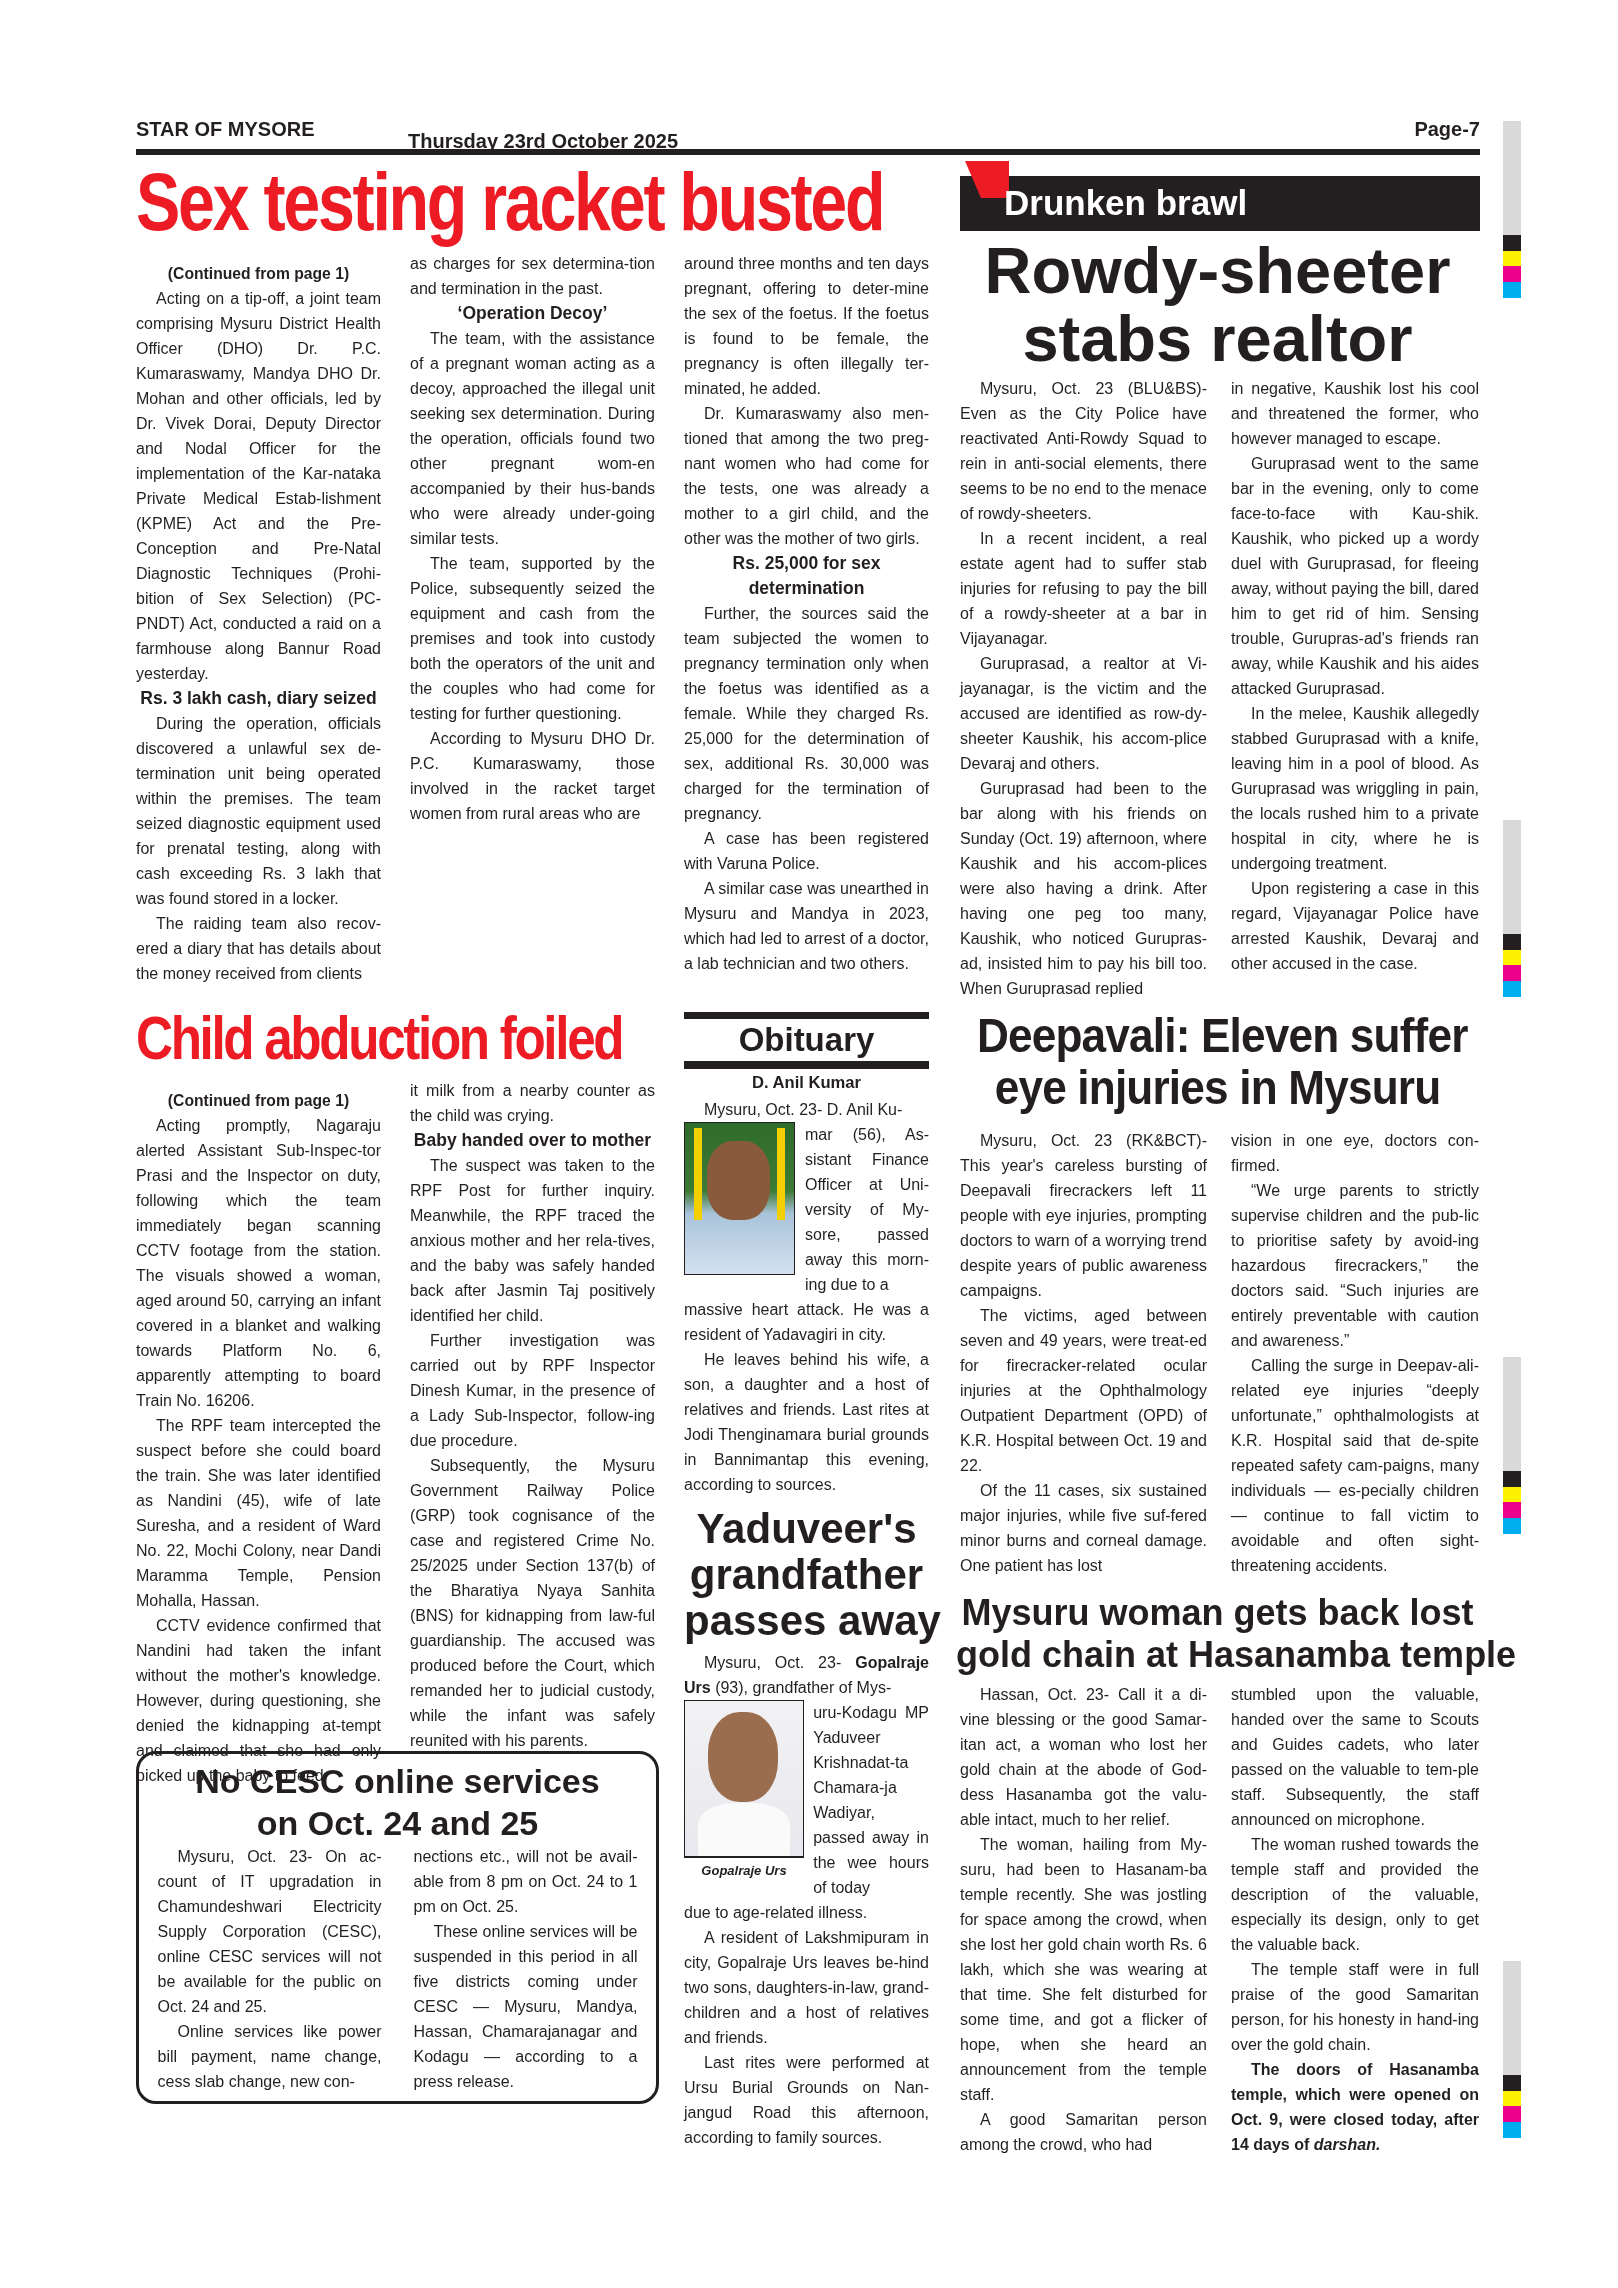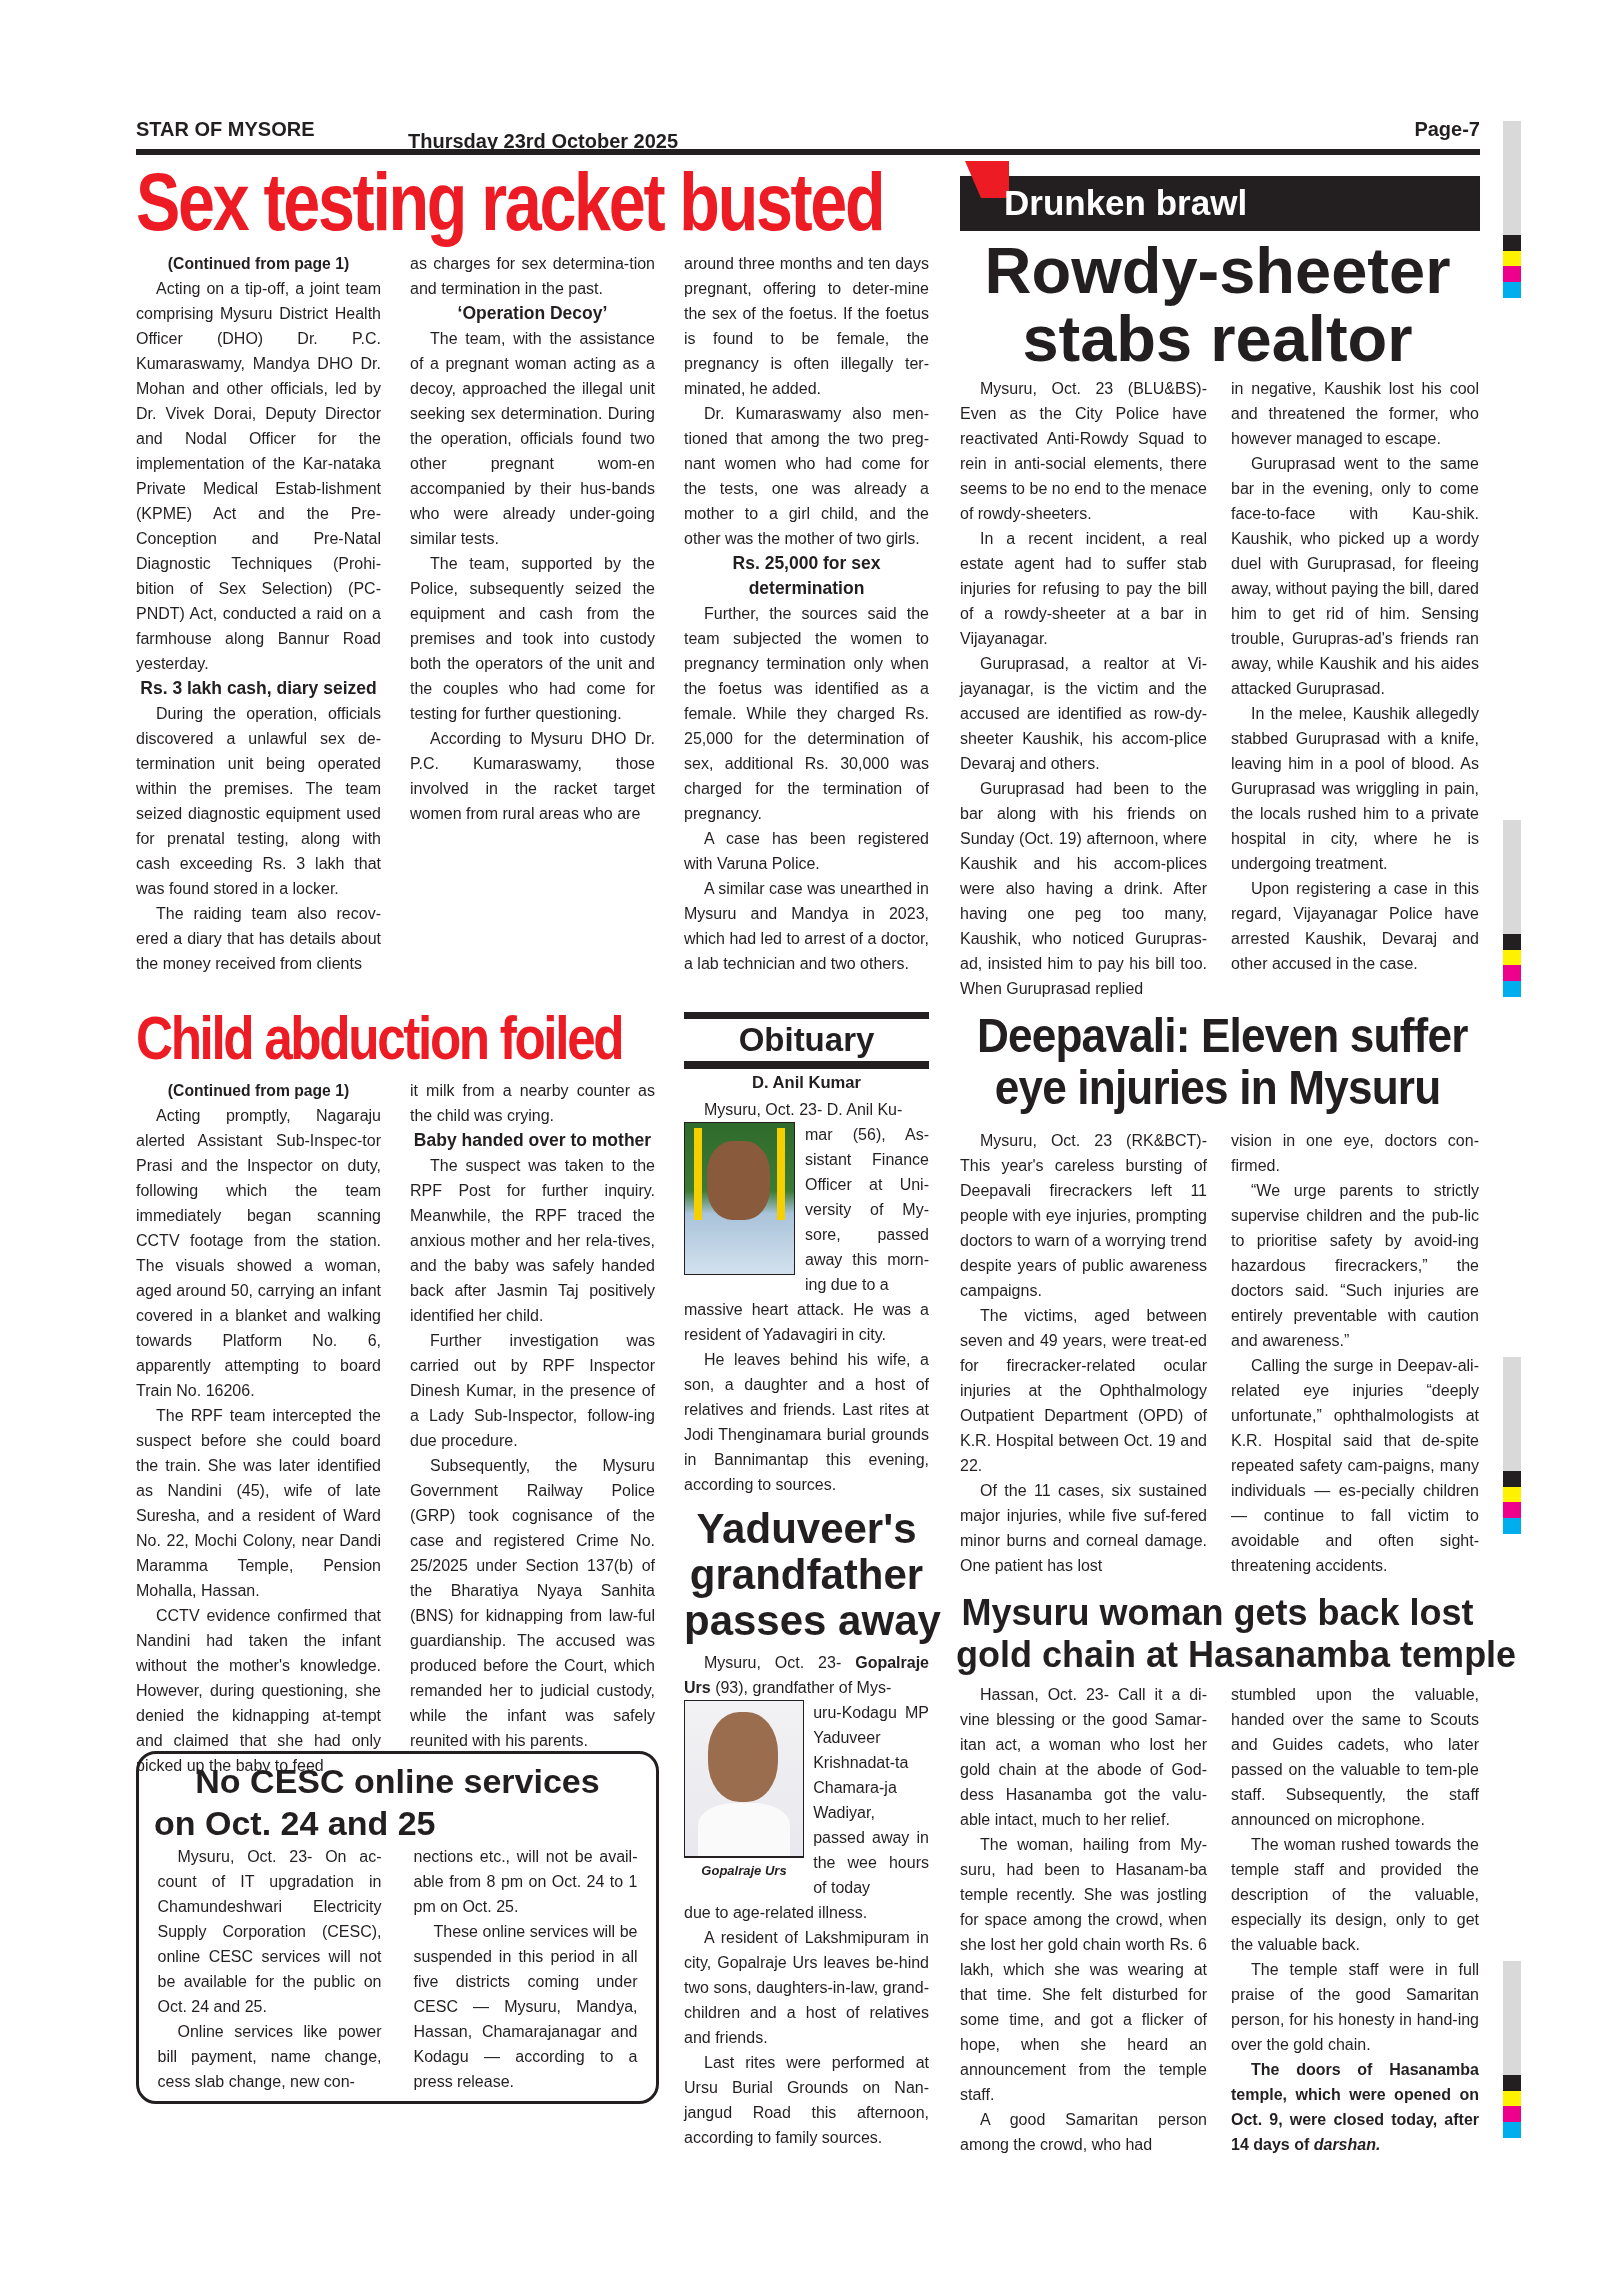--- a/index.html
+++ b/index.html
@@ -7,21 +7,21 @@
   .abs { position:absolute; }
   .masthead { left:136px; top:118px; width:1344px; height:31px; font-weight:bold; font-size:20px; }
   .masthead .paper { position:absolute; left:0; top:0; }
   .masthead .date { position:absolute; left:272px; top:12px; }
   .masthead .page { position:absolute; right:0; top:0; }
   .rule { left:136px; top:149px; width:1344px; height:5.5px; background:#231f20; }
   .col { font-size:16px; line-height:25px; text-align:justify; hyphens:manual; }
   .col p { margin:0; text-indent:20px; }
   .col p.noind { text-indent:0; }
   .col .sub { text-align:center; font-weight:bold; font-size:17.5px; line-height:25px; }
-  .col .cont { text-align:center; font-weight:bold; font-size:15.7px; }
+  .col .cont { text-align:center; font-weight:bold; font-size:15.7px;margin-top:10px; }
   .red-head { color:#ed1c24; font-family:"Liberation Sans", sans-serif; font-weight:bold; transform-origin:left top; white-space:nowrap; letter-spacing:-2.8px; }
   .black-head { color:#231f20; font-weight:bold; white-space:nowrap; line-height:1; }
   .kicker { left:960px; top:176px; width:520px; height:55px; background:#231f20; }
   .kicker span { position:absolute; left:44px; top:7.4px; color:#fff; font-size:35px; font-weight:bold; font-family:"Liberation Sans", sans-serif; }
   .kicker .flag { position:absolute; left:4.6px; top:-14.8px; width:0; height:0; border-left:16.6px solid transparent; border-right:28px solid #ed1c24; border-top:37px solid #ed1c24; }
   .photo { border:1.8px solid #231f20; background:#3a5d2a; overflow:hidden; }
   .cmyk div { width:17.5px; }
   .box { border:3.7px solid #231f20; border-radius:20px; }
   .obit-bar { background:#231f20; height:7.4px; }
   .caption { font-style:italic; font-weight:bold; font-size:13px; text-align:center; border-top:1.8px solid #231f20; }
@@ -192,21 +192,21 @@
 </div>
 <div class="abs col" style="left:1231px; top:1682px; width:248px;">
   <p class="noind">stumbled upon the valuable, handed over the same to Scouts and Guides cadets, who later passed on the valuable to tem-ple staff. Subsequently, the staff announced on microphone.</p>
   <p>The woman rushed towards the temple staff and provided the description of the valuable, especially its design, only to get the valuable back.</p>
   <p>The temple staff were in full praise of the good Samaritan person, for his honesty in hand-ing over the gold chain.</p>
   <p style="font-weight:bold;"><span>The doors of Hasanamba temple, which were opened on Oct. 9, were closed today, after 14 days of </span><i>darshan.</i></p>
 </div>
 
 <div class="abs box" style="left:136px; top:1751px; width:517px; height:347px;">
   <div class="black-head" style="text-align:center; font-size:34px; line-height:42px; margin-top:5.5px;">No CESC online services</div>
-  <div class="black-head" style="text-align:left; font-size:34px; line-height:42px;padding-left:15px;">on Oct. 24 and 25</div>
+  <div class="black-head" style="text-align:center; font-size:34px; line-height:42px;">on Oct. 24 and 25</div>
   <div style="display:flex; gap:32px; padding:0 18.5px;">
     <div class="col" style="width:226px;">
       <p>Mysuru, Oct. 23- On ac-count of IT upgradation in Chamundeshwari Electricity Supply Corporation (CESC), online CESC services will not be available for the public on Oct. 24 and 25.</p>
       <p>Online services like power bill payment, name change, cess slab change, new con-</p>
     </div>
     <div class="col" style="width:226px;">
       <p class="noind">nections etc., will not be avail-able from 8 pm on Oct. 24 to 1 pm on Oct. 25.</p>
       <p>These online services will be suspended in this period in all five districts coming under CESC — Mysuru, Mandya, Hassan, Chamarajanagar and Kodagu — according to a press release.</p>
     </div>
   </div>

